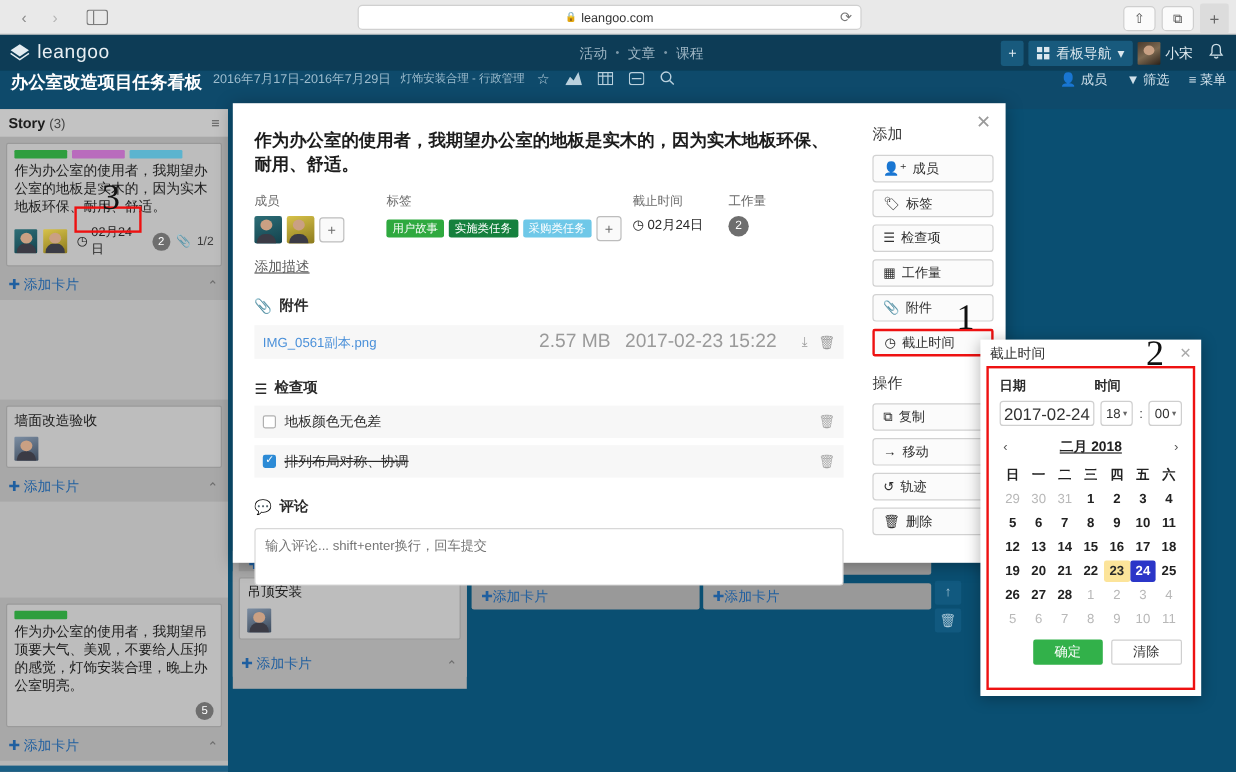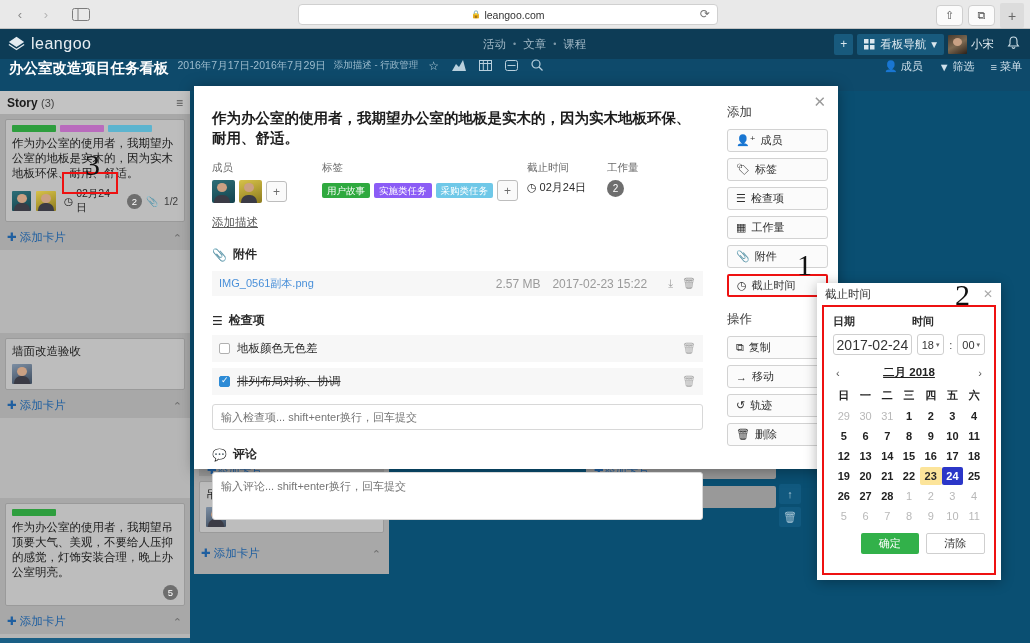--- a/index.html
+++ b/index.html
@@ -233,21 +233,21 @@
   }
   .sec-h {
     display: flex; align-items: center; gap: 6px; margin-top: 16px;
     font-size: 12px; font-weight: bold; color: #2b2b2b;
   }
   .attach-row {
     display: flex; align-items: center; margin-top: 8px;
     background: #f7f7f7; padding: 5px 7px; font-size: 11px;
   }
   .attach-name { color: #4a90d9; flex: 1; }
-  .attach-meta { color: #9a9a9a; font-size: 12px; margin-right: 12px; }
+  .attach-meta { color: #9a9a9a; font-size: 16px; margin-right: 12px; }
   .attach-ic { color: #9a9a9a; font-size: 11px; margin-left: 9px; }
   .check-row {
     display: flex; align-items: center; margin-top: 6px;
     background: #f7f7f7; padding: 6px 7px; font-size: 11.5px; color: #2b2b2b;
   }
   .cbox {
     width: 11px; height: 11px; border: 1px solid #b0b0b0; border-radius: 2px;
     background: #fff; margin-right: 7px; flex: 0 0 auto;
   }
   .cbox.on {
@@ -417,21 +417,21 @@
             <path d="M6.5 1 C4 1 3 2.6 3 5 L3 8 L1.6 10 L11.4 10 L10 8 L10 5 C10 2.6 9 1 6.5 1 Z" fill="none" stroke="#cfe0e8" stroke-width="1.1"></path>
             <path d="M5 11.3 A1.6 1.6 0 0 0 8 11.3" fill="none" stroke="#cfe0e8" stroke-width="1.1"></path>
           </svg>
       </div>
     </div>
   </div>
 
   <div class="boardhdr">
     <span class="board-title">办公室改造项目任务看板</span>
     <span class="board-dates">2016年7月17日-2016年7月29日</span>
-    <span class="board-team">添加描述 - 行政管理</span>
+    <span class="board-team">灯饰安装合理 - 行政管理</span>
     <div class="board-icons">
       <span>☆</span>
       <span>
         <svg width="14" height="11" viewBox="0 0 14 11">
             <path d="M0 11 L4 4 L7 7 L11 0 L14 11 Z" fill="#b9d0dd"></path>
           </svg>
       </span>
       <span>
         <svg width="13" height="11" viewBox="0 0 13 11">
             <rect x="0.5" y="0.5" width="12" height="10" fill="none" stroke="#b9d0dd"></rect>
@@ -576,21 +576,21 @@
             <div class="av av-md av1"></div>
             <div class="av av-md av2"></div>
             <div class="plus-box">+</div>
           </div>
         </div>
 
         <div class="meta-block" style="width:205px">
           <div class="meta-h">标签</div>
           <div class="tags">
             <span class="tag" style="background:#2fa93f">用户故事</span>
-            <span class="tag" style="background:#8b5cf6">实施类任务</span>
+            <span class="tag" style="background:#15803d">实施类任务</span>
             <span class="tag" style="background:#6fc8e8">采购类任务</span>
             <span class="plus-box">+</span>
           </div>
         </div>
 
         <div class="meta-block" style="width:80px">
           <div class="meta-h">截止时间</div>
           <div class="due-text">
             <span>◷</span>
             <span>02月24日</span>
@@ -624,21 +624,20 @@
       <div class="check-row">
         <span class="cbox"></span>
         <span>地板颜色无色差</span>
         <span class="trash-ic">🗑</span>
       </div>
       <div class="check-row">
         <span class="cbox on"></span>
         <span class="done-text">排列布局对称、协调</span>
         <span class="trash-ic">🗑</span>
       </div>
-      <input class="inp" placeholder="输入检查项... shift+enter换行，回车提交" style="">
 
       <div class="sec-h">
         <span>💬</span>
         <span>评论</span>
       </div>
       <textarea class="inp ta" placeholder="输入评论... shift+enter换行，回车提交" style=""></textarea>
     </div>
 
     <div class="modal-side">
       <div class="side-h">添加</div>

